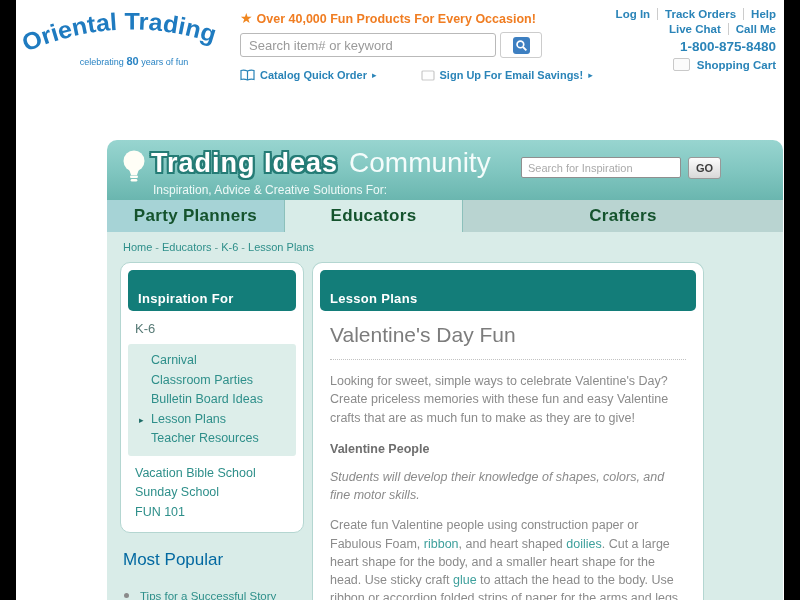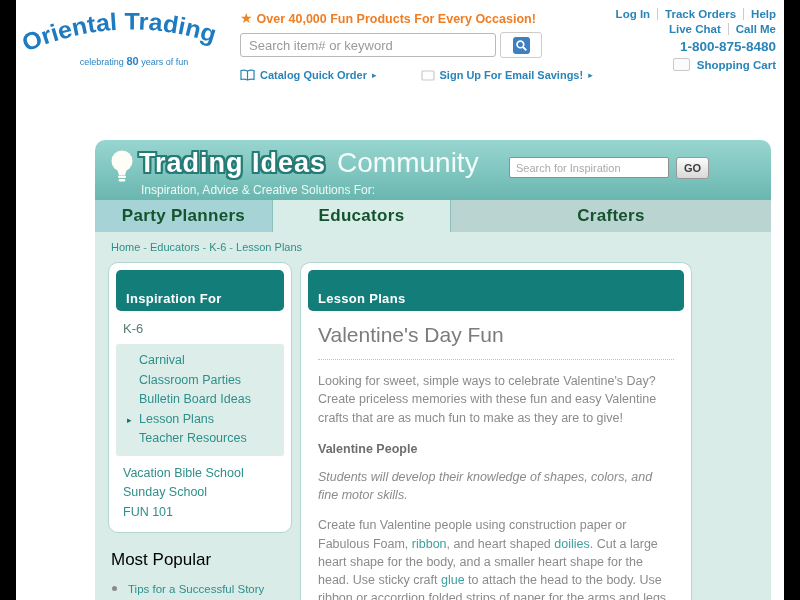--- a/index.html
+++ b/index.html
@@ -31,21 +31,21 @@
   .hdr-right { position:absolute; right:8px; top:8px; text-align:right;
                font-size:11.5px; font-weight:bold; color:#2a84b8; }
   .hdr-links { display:flex; justify-content:flex-end; }
   .hdr-links span { padding:0 7px; border-right:1px solid #ccc; cursor:pointer; }
   .hdr-links span:last-child { border-right:none; padding-right:0; }
   .phone { font-size:13.5px; margin-top:4px; }
   .cart-row { margin-top:4px; display:flex; justify-content:flex-end; align-items:center; gap:7px; cursor:pointer; }
   .cart-icon { width:17px; height:13px; border:1px solid #c9c9c9; border-radius:2px; background:#fbfbfb; }
 
   
-  .community { position:absolute; left:79px; top:140px; width:676px; }
+  .community { position:absolute; left:91px; top:140px; width:676px; }
   .banner { position:relative; height:60px; border-radius:10px 10px 0 0;
             background:linear-gradient(180deg,#98d5d0 0%,#7fc5bf 55%,#6ab6af 100%); }
   .banner-title { position:absolute; left:44px; top:7px; display:flex; align-items:baseline; gap:11px; white-space:nowrap; }
   .title-bubble { font-size:27px; font-weight:bold; letter-spacing:1px; color:#fff;
       text-shadow:-2px -2px 0 #257c76, 2px -2px 0 #257c76, -2px 2px 0 #257c76, 2px 2px 0 #257c76,
                   0 -2px 0 #257c76, 0 2px 0 #257c76, -2px 0 0 #257c76, 2px 0 0 #257c76; }
   .title-rest { font-size:28px; color:#f4fcfb; }
   .banner-sub { position:absolute; left:46px; bottom:3px; font-size:12px; color:#eef9f7; }
   .banner-search { position:absolute; right:62px; top:17px; display:flex; gap:7px; }
   .banner-search input { width:160px; height:21px; border:1px solid #8f8f8f; border-radius:2px;
@@ -73,21 +73,21 @@
   .k6-row { padding:10px 2px 8px 7px; font-size:13px; color:#577a76; cursor:pointer; }
   .side-panel { background:#ddeeea; border-radius:3px; padding:7px 0; }
   .side-panel a { position:relative; display:block; padding:2px 4px 2px 23px; font-size:12.5px;
                   color:#2e8f8a; text-decoration:none; line-height:15.5px; cursor:pointer; }
   .cur-mark { position:absolute; left:11px; top:3px; font-family:"DejaVu Sans",sans-serif;
               font-size:9px; color:#1c6b66; }
   .side-bottom { padding:8px 0 3px 7px; }
   .side-bottom a { display:block; font-size:12.5px; color:#2e8f8a; text-decoration:none;
                    line-height:19.5px; cursor:pointer; }
   .most-popular { margin-top:17px; padding-left:3px; }
-  .most-popular h3 { font-size:17px; font-weight:normal; color:#000000; margin-bottom:9px; }
+  .most-popular h3 { font-size:17px; font-weight:normal; color:#0369a1; margin-bottom:16px; }
   .most-popular ul { list-style:disc; padding-left:17px; color:#8a8a8a; }
   .most-popular li { margin-bottom:7px; }
   .most-popular a { font-size:11.5px; line-height:16px; color:#2e8f8a; text-decoration:none; cursor:pointer; }
 
   
   .main-col { position:absolute; left:205px; top:30px; width:392px; }
   .main-box { background:#fff; border:1px solid #b4d6d1; border-bottom:none;
               border-radius:10px 10px 0 0; padding:7px 7px 0; min-height:560px; }
   .article { padding:2px 10px 0; }
   .article h1 { font-size:21px; font-weight:normal; color:#7c7c7c; margin:10px 0 0;

